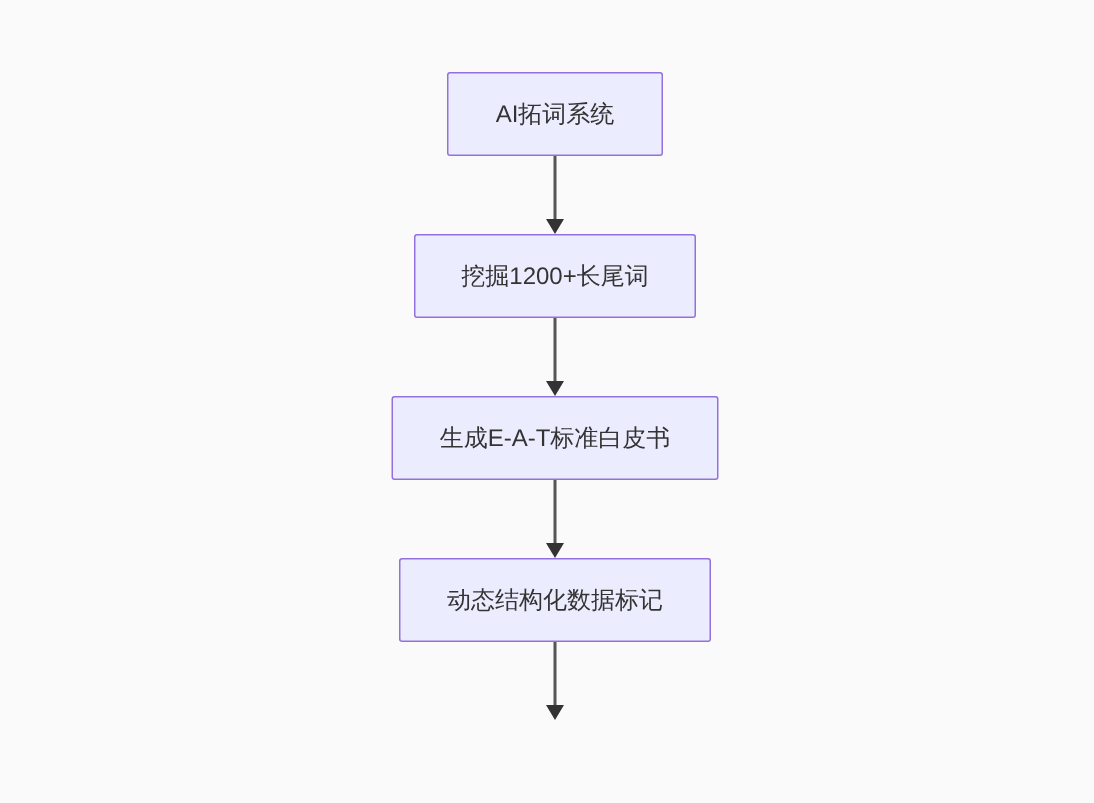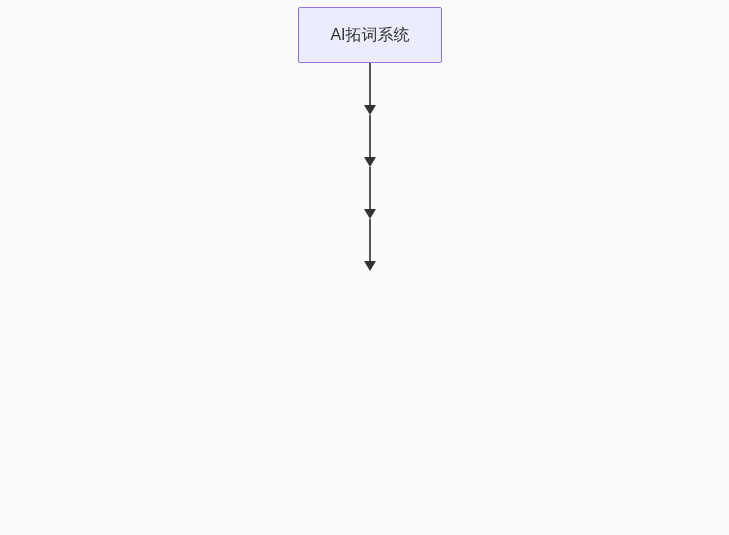--- a/index.html
+++ b/index.html
@@ -19,22 +19,23 @@
   body {
     background: var(--bg);
     font-family: "Liberation Sans", "DejaVu Sans", sans-serif;
     display: flex;
     justify-content: center;
   }
   .flowchart {
     display: flex;
     flex-direction: column;
     align-items: center;
-    padding-top: 7px;
+    padding-top: 28px;
     margin-left: 11px; 
+    margin-top: 20px;
   }
   .flow-node {
     height: 56px;
     min-width: 144px;
     padding: 0 31px;
     background: var(--node-fill);
     border: 1px solid var(--node-border);
     border-radius: 2px;
     display: flex;
     align-items: center;
@@ -70,32 +71,41 @@
 
   <div class="flow-node">
     <span>AI拓词系统</span>
   </div>
 
   <div class="arrow">
     <div class="line"></div>
     <div class="head"></div>
   </div>
 
+  <div class="flow-node">
+    <span>挖掘1200+长尾词</span>
+  </div>
 
   <div class="arrow">
     <div class="line"></div>
     <div class="head"></div>
   </div>
 
+  <div class="flow-node">
+    <span>生成E-A-T标准白皮书</span>
+  </div>
 
   <div class="arrow">
     <div class="line"></div>
     <div class="head"></div>
   </div>
 
+  <div class="flow-node">
+    <span>动态结构化数据标记</span>
+  </div>
 
   <div class="arrow">
     <div class="line"></div>
     <div class="head"></div>
   </div>
 
 
 </div>
 
 </body></html>

